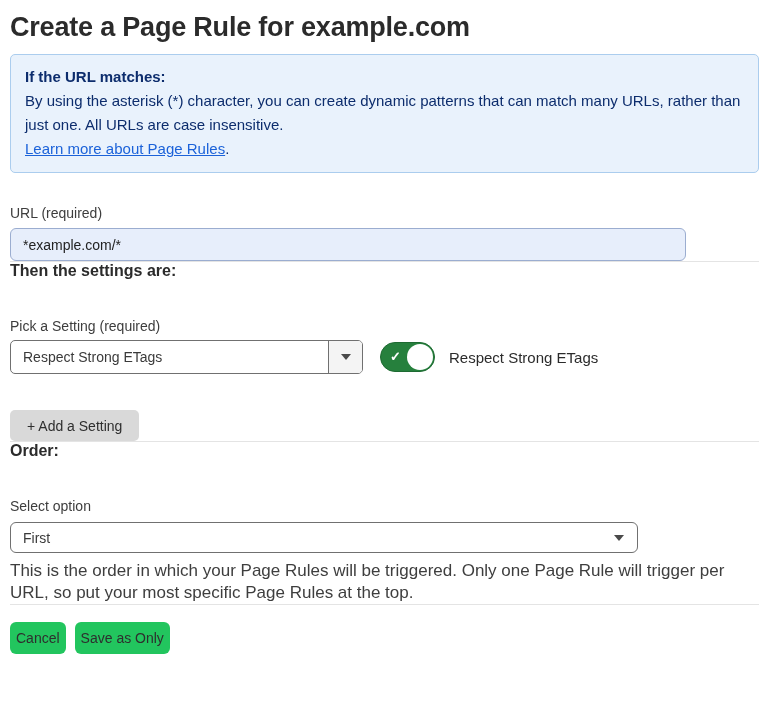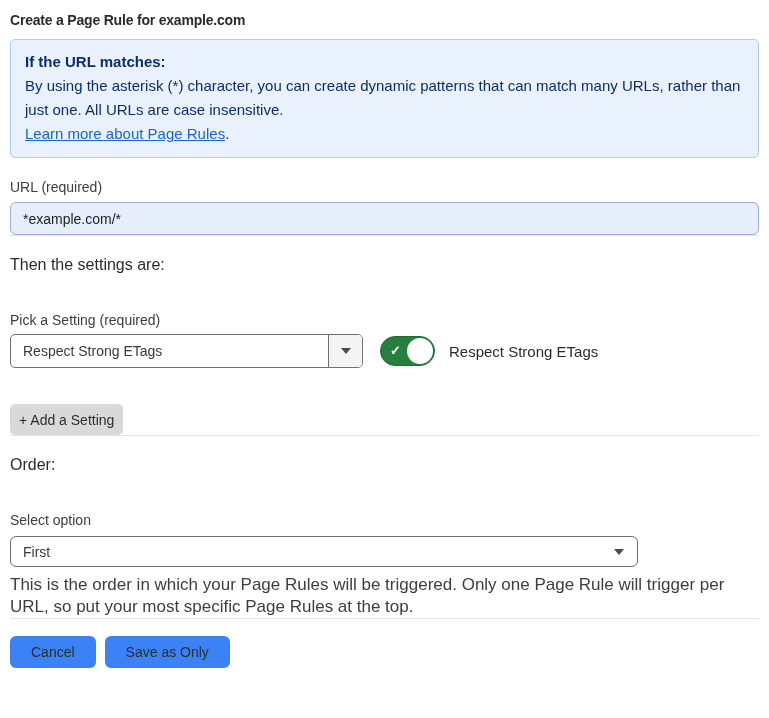--- a/index.html
+++ b/index.html
@@ -20,21 +20,21 @@
   *{box-sizing:border-box;margin:0;padding:0;}
   html,body{width:769px;height:718px;}
   body{
     background:#ffffff;
     font-family:"Liberation Sans", sans-serif;
     color:var(--c-text);
     overflow:hidden;
   }
   .page{padding:10px 10px 0 10px;}
   h1.title{
-    font-size:14px;
+    font-size:27px;
     font-weight:bold;
     color:#2b2b2b;
     margin-top:2px;
     letter-spacing:-0.2px;
   }
   .info-box{
     margin-top:11px;
     background:var(--c-infobg);
     border:1px solid var(--c-infoborder);
     border-radius:5px;
@@ -44,27 +44,27 @@
     line-height:24px;
   }
   .info-box .info-heading{font-weight:bold;}
   .info-box a{
     color:var(--c-link);
     text-decoration:underline;
     cursor:pointer;
   }
   .field-label{
     display:block;
-    margin-top:21px;
+    margin-top:32px;
     font-size:14px;
     color:var(--c-label);
   }
   .url-input{
     margin-top:7px;
-    width:749px;
+    width:676px;
     height:33px;
     background:var(--c-inputbg);
     border:1px solid var(--c-inputborder);
     border-radius:6px;
     padding:0 12px;
     font-family:"Liberation Sans", sans-serif;
     font-size:14px;
     color:#222222;
     outline:none;
     display:block;
@@ -72,23 +72,22 @@
   hr.divider{
     border:none;
     border-top:1px solid var(--c-divider);
     margin:0;
   }
   .divider-1{margin-top:37px;}
   .divider-2{margin-top:16px;}
   .divider-3{margin-top:22px;}
   h2.section-heading{
     font-size:16px;
-    font-weight:normal;
+    font-weight:bold;
     color:#2b2b2b;
-    margin-top:20px;
   }
   .picker-label{margin-top:38px;}
   .setting-row{
     margin-top:6px;
     display:flex;
     align-items:center;
   }
   .select-box{
     display:flex;
     align-items:stretch;
@@ -153,21 +152,21 @@
     line-height:1;
   }
   .toggle-label{
     margin-left:14px;
     font-size:15px;
     color:#2b2b2b;
   }
   .add-setting-btn{
     margin-top:36px;
     height:31px;
-    padding:0 9px;
+    padding:0 17px;
     background:var(--c-graybtn);
     border:none;
     border-radius:5px;
     font-family:"Liberation Sans", sans-serif;
     font-size:14px;
     color:#2e2e2e;
     cursor:pointer;
     display:inline-block;
   }
   .order-select{
@@ -196,23 +195,23 @@
   }
   .btn{
     height:32px;
     border:none;
     border-radius:6px;
     font-family:"Liberation Sans", sans-serif;
     font-size:14px;
     cursor:pointer;
   }
   .btn-gray{
-    background:#3b82f6;
+    background:#22c55e;
     color:#2e2e2e;
-    padding:0 21px;
+    padding:0 6px;
   }
   .btn-cancel{margin-right:9px;}
   .btn-draft{margin-right:11px;}
   .btn-primary{
     background:var(--c-blue);
     color:#ffffff;
     padding:0 24px;
   }
 </style>
 </head>

